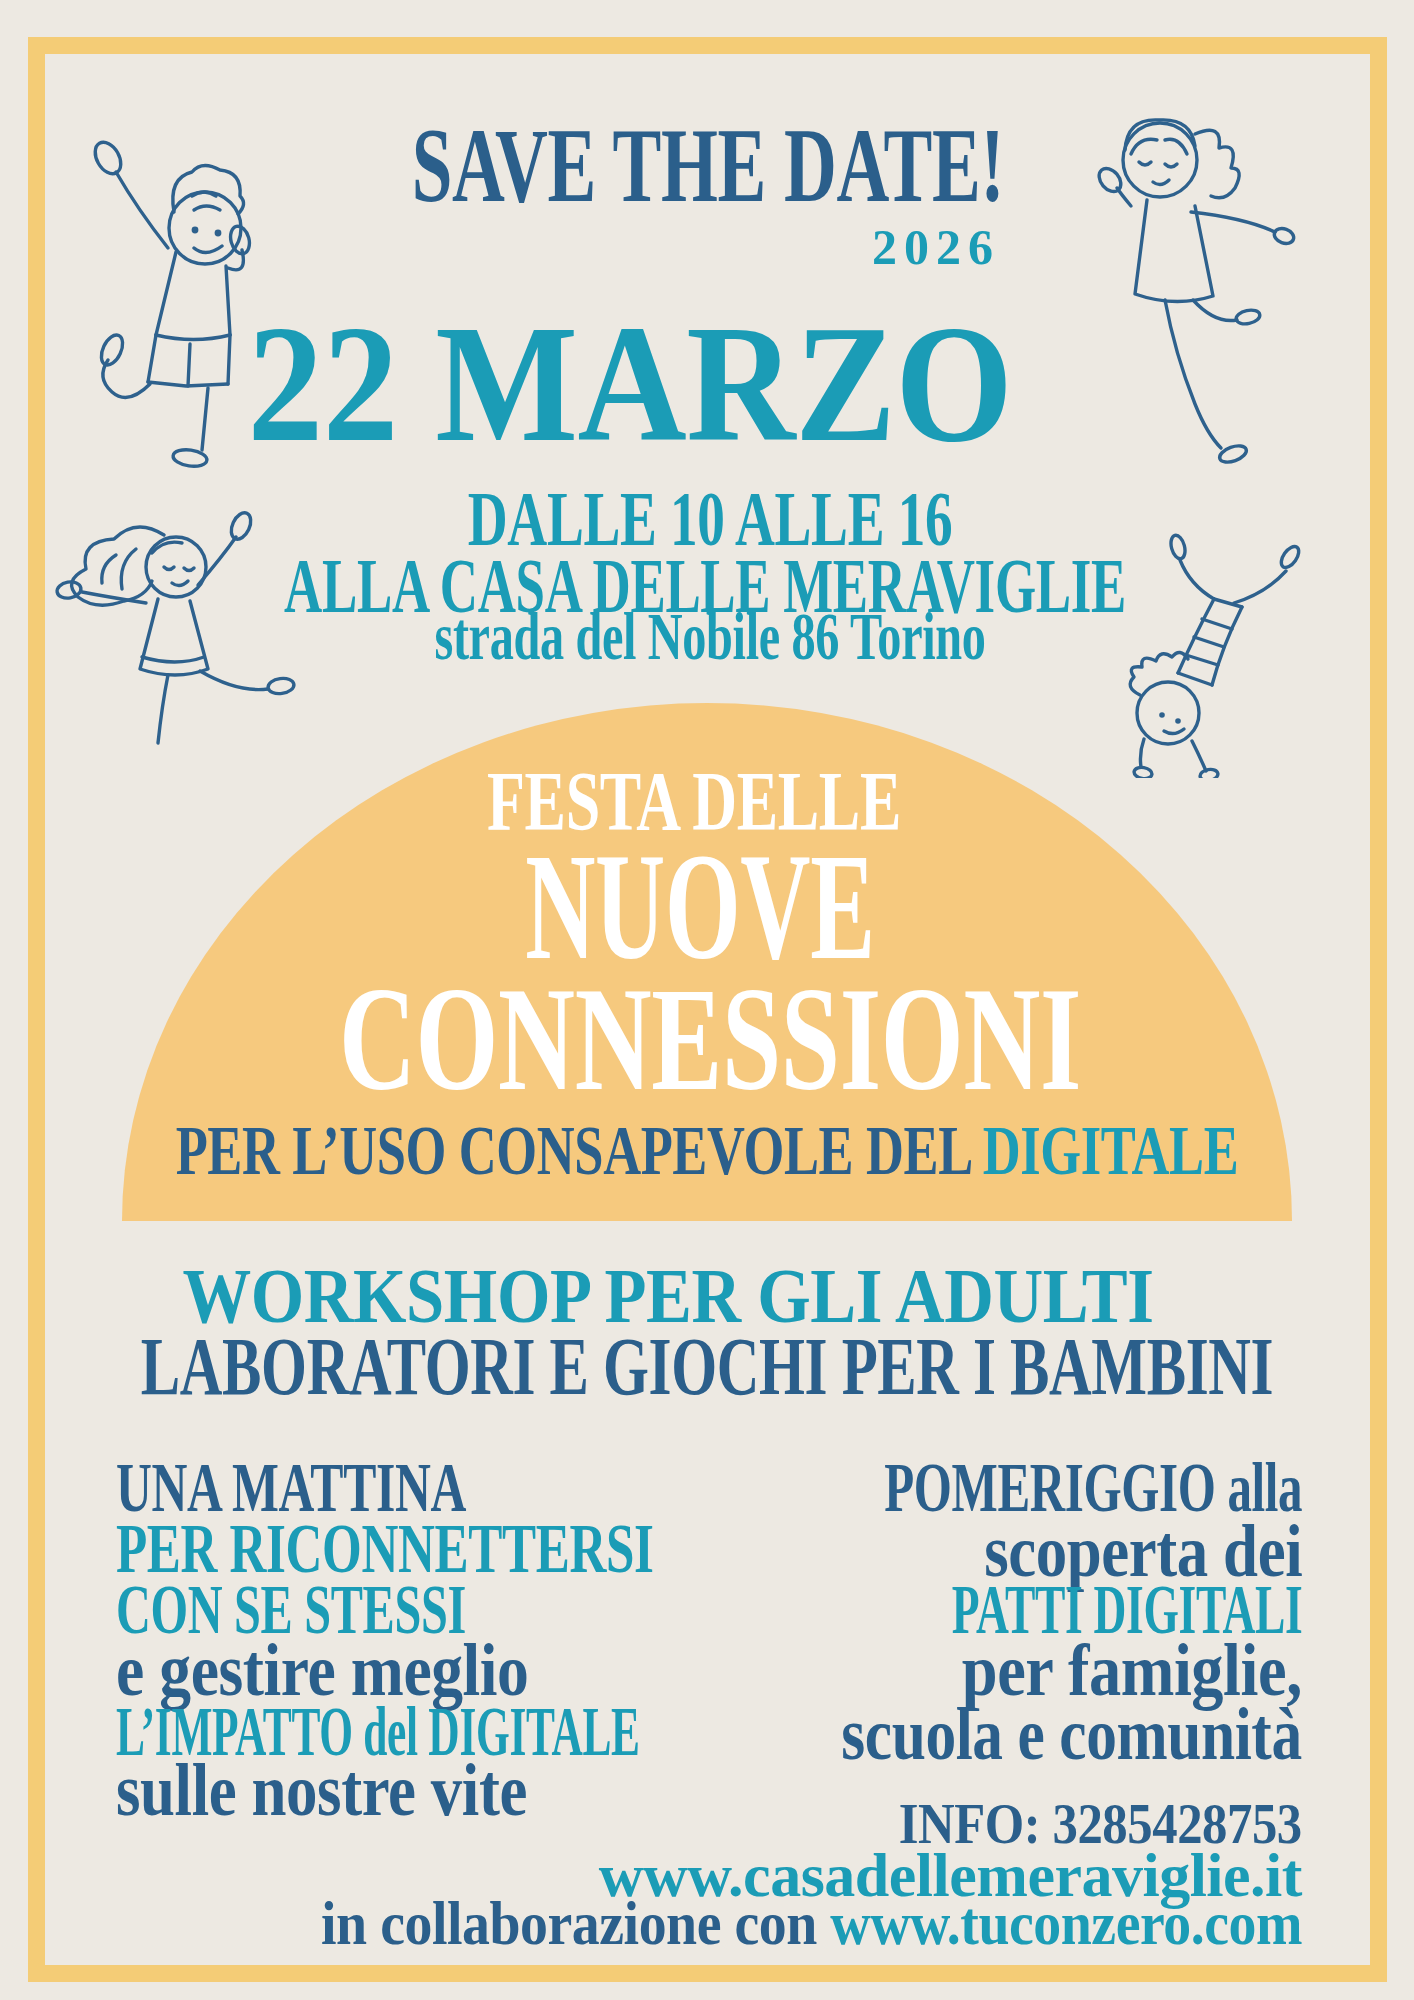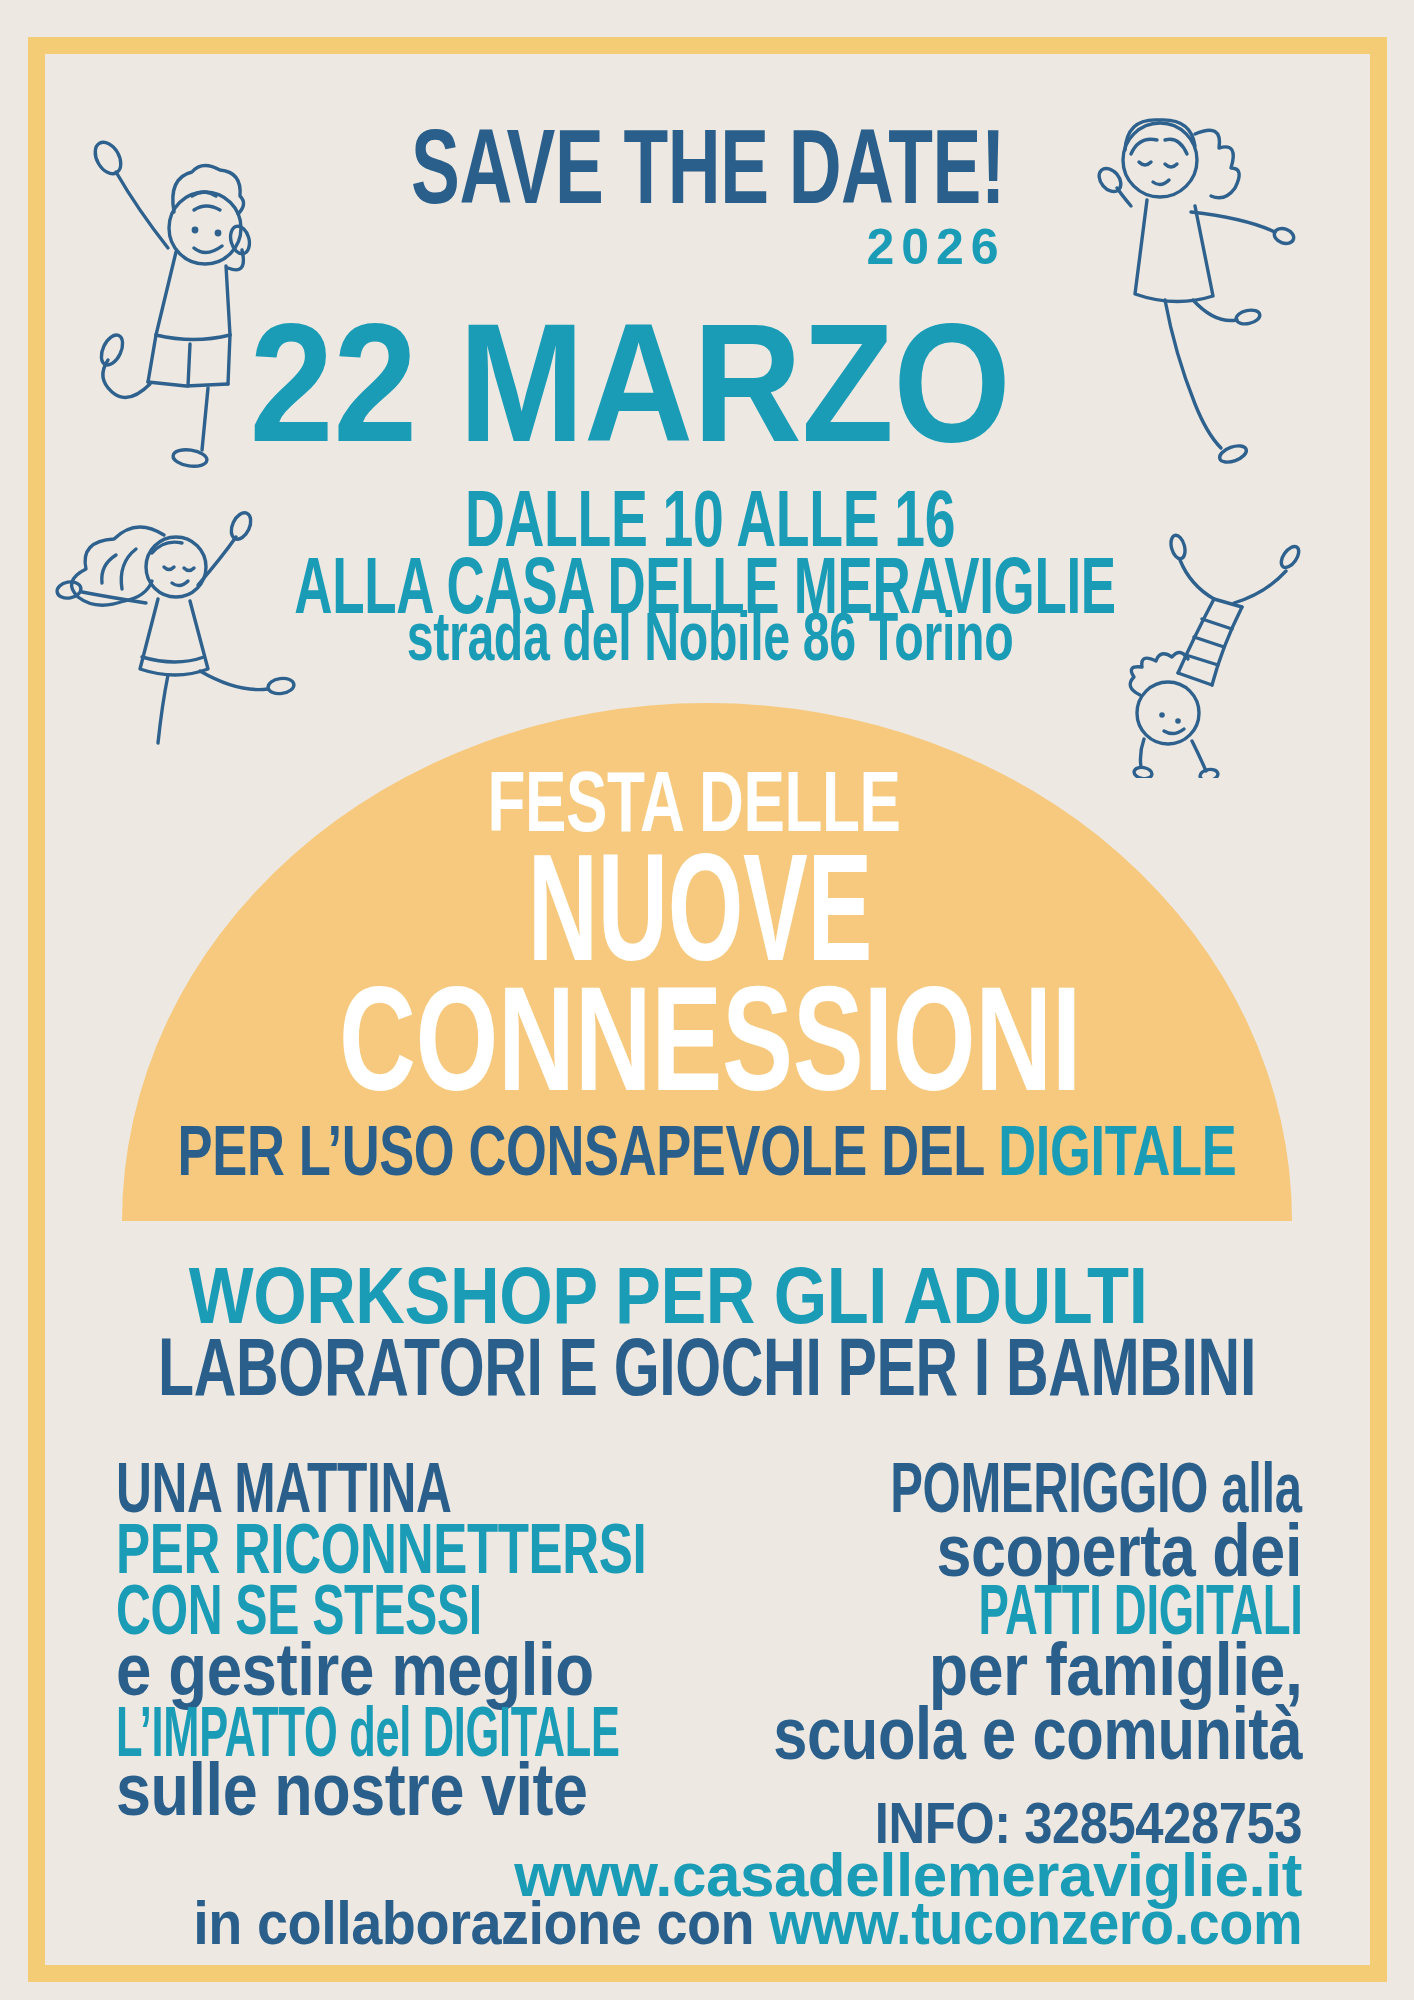--- a/index.html
+++ b/index.html
@@ -1,18 +1,18 @@
 <!DOCTYPE html>
 <html><head>
 <meta charset="utf-8">
 <style>
   html,body{margin:0;padding:0;background:#EDE9E2;}
   .page{
     position:relative;width:1414px;height:2000px;background:#EDE9E2;
-    overflow:hidden;font-family:Liberation Sans, sans-serif;
+    overflow:hidden;font-family:Liberation Serif, serif;
   }
   .frame{
     position:absolute;left:28px;top:37px;right:27px;bottom:18px;
     border:17px solid #F4CC76;
   }
   .dome{
     position:absolute;left:122px;top:703px;width:1170px;height:518px;
     background:#F6C97E;
     border-radius:50% 50% 0 0 / 100% 100% 0 0;
   }

